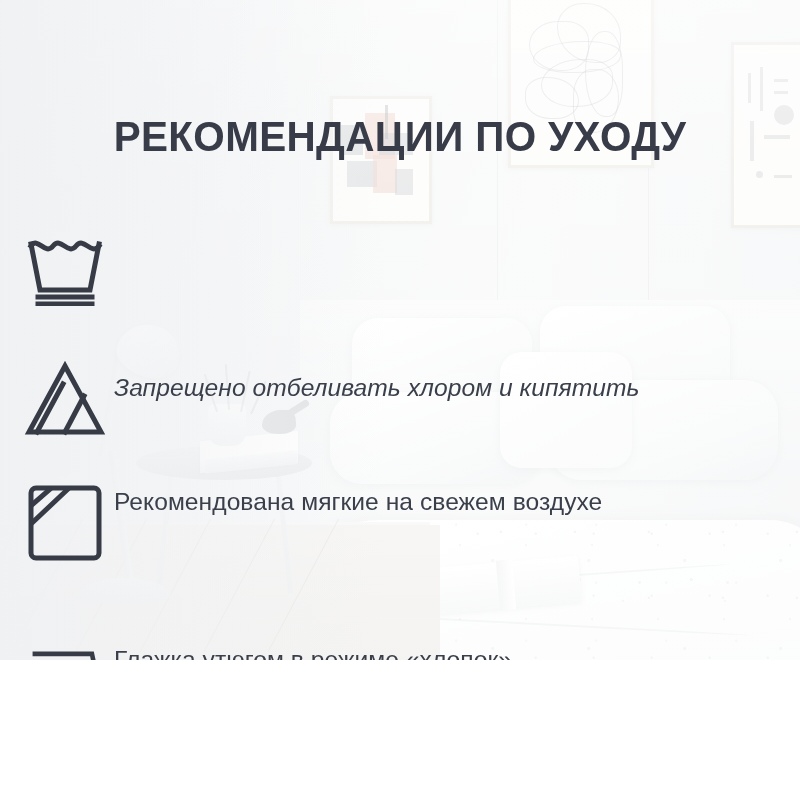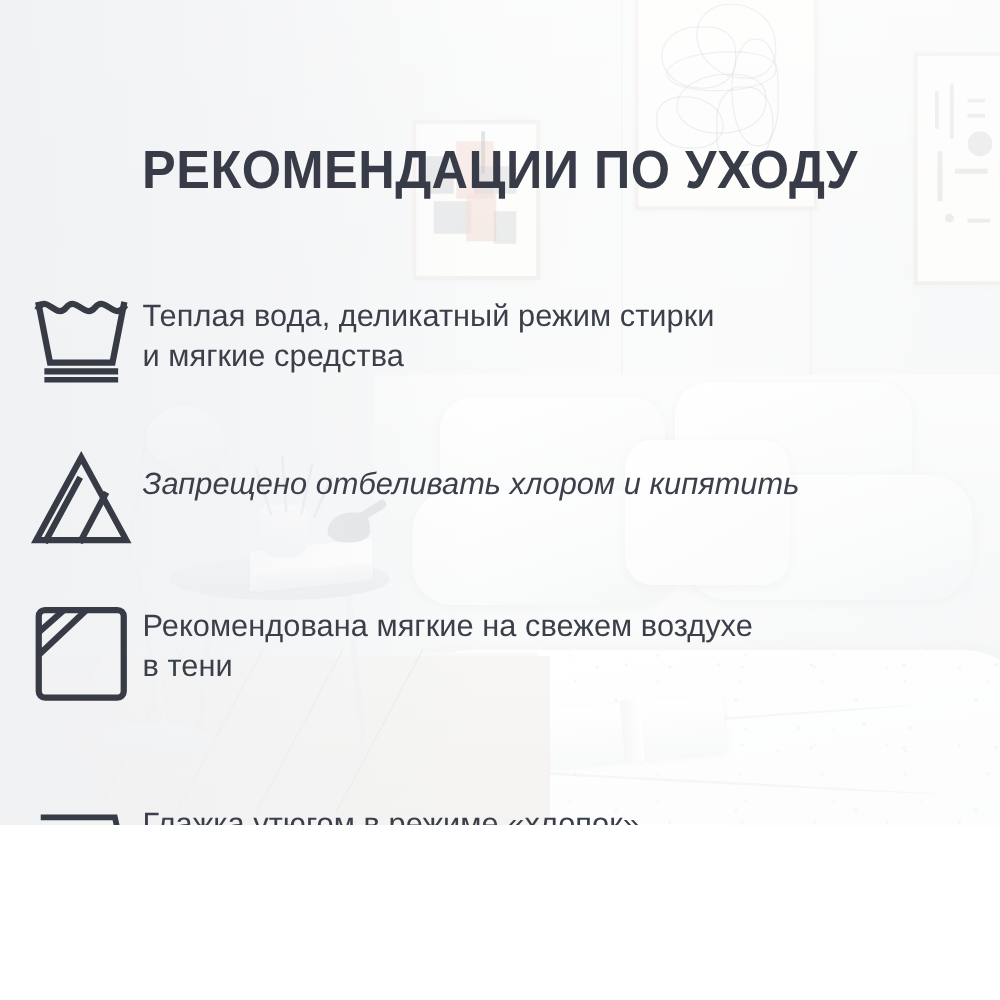--- a/index.html
+++ b/index.html
@@ -378,24 +378,20 @@
 
       <div class="row row-1">
         <div class="icon-cell">
           <svg class="ico" width="86" height="72" viewBox="0 0 86 72">
             <path d="M9 10 L18 56 L68 56 L77 10"></path>
             <path d="M9 12 C16 2, 23 22, 31 12 C39 2, 46 22, 54 12 C62 2, 69 22, 77 12"></path>
             <line x1="16" y1="63" x2="70" y2="63"></line>
             <line x1="16" y1="70" x2="70" y2="70"></line>
           </svg>
         </div>
-        <div class="text-cell">
-          <span class="text-line">Теплая вода, деликатный режим стирки</span>
-          <span class="text-line">и мягкие средства</span>
-        </div>
       </div>
 
       <div class="row row-2">
         <div class="icon-cell">
           <svg class="ico" width="86" height="76" viewBox="0 0 86 76">
             <path d="M43 6 L79 72 L7 72 Z"></path>
             <line x1="41" y1="24" x2="15" y2="72"></line>
             <line x1="62" y1="36" x2="43" y2="72"></line>
           </svg>
         </div>
@@ -407,21 +403,20 @@
       <div class="row row-3">
         <div class="icon-cell">
           <svg class="ico" width="86" height="82" viewBox="0 0 86 82">
             <rect x="9" y="6" width="68" height="70" rx="5" ry="5"></rect>
             <line x1="11" y1="40" x2="45" y2="8"></line>
             <line x1="11" y1="22" x2="27" y2="8"></line>
           </svg>
         </div>
         <div class="text-cell">
           <span class="text-line">Рекомендована мягкие на свежем воздухе</span>
-          <span class="text-line">в тени</span>
         </div>
       </div>
 
       <div class="row row-4">
         <div class="icon-cell">
           <svg class="ico" width="100" height="62" viewBox="0 0 100 62">
             <path d="M14 8 L76 8 L86 54 L6 54 C6 34, 20 20, 40 20 L79 20"></path>
             <circle class="dot" cx="33" cy="41" r="5.5"></circle>
             <circle class="dot" cx="49" cy="41" r="5.5"></circle>
             <circle class="dot" cx="65" cy="41" r="5.5"></circle>

